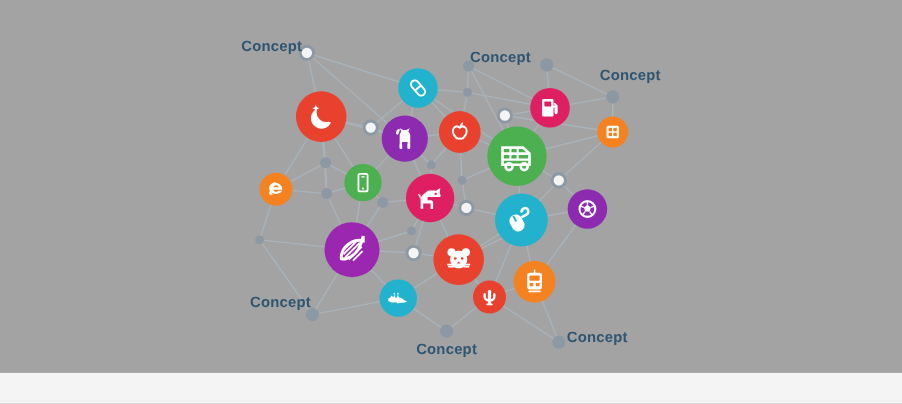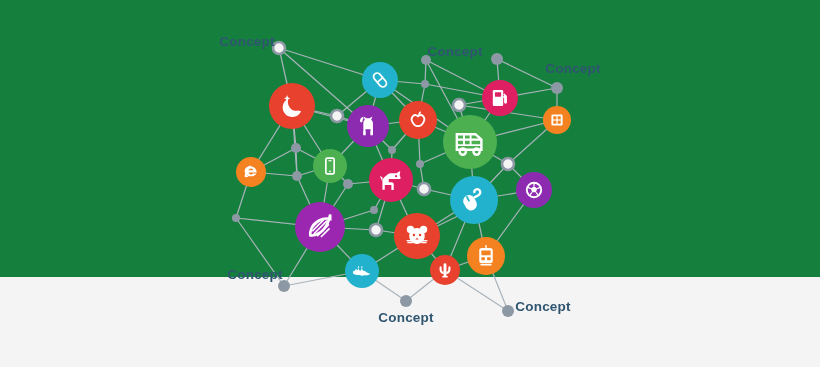--- a/index.html
+++ b/index.html
@@ -9,22 +9,22 @@
   body {
     width: 820px;
     height: 367px;
     background: #f4f4f4;
     font-family: "Liberation Sans", sans-serif;
     overflow: hidden;
   }
   #stage {
     position: relative;
     width: 820px;
-    height: 277px;
-    background: #15803d;
+    height: 339px;
+    background: #a3a3a3;
   }
   #net {
     position: absolute;
     inset: 0;
     width: 820px;
     height: 367px;
     display: block;
   }
   .concept-label {
     font-family: "Liberation Sans", sans-serif;

